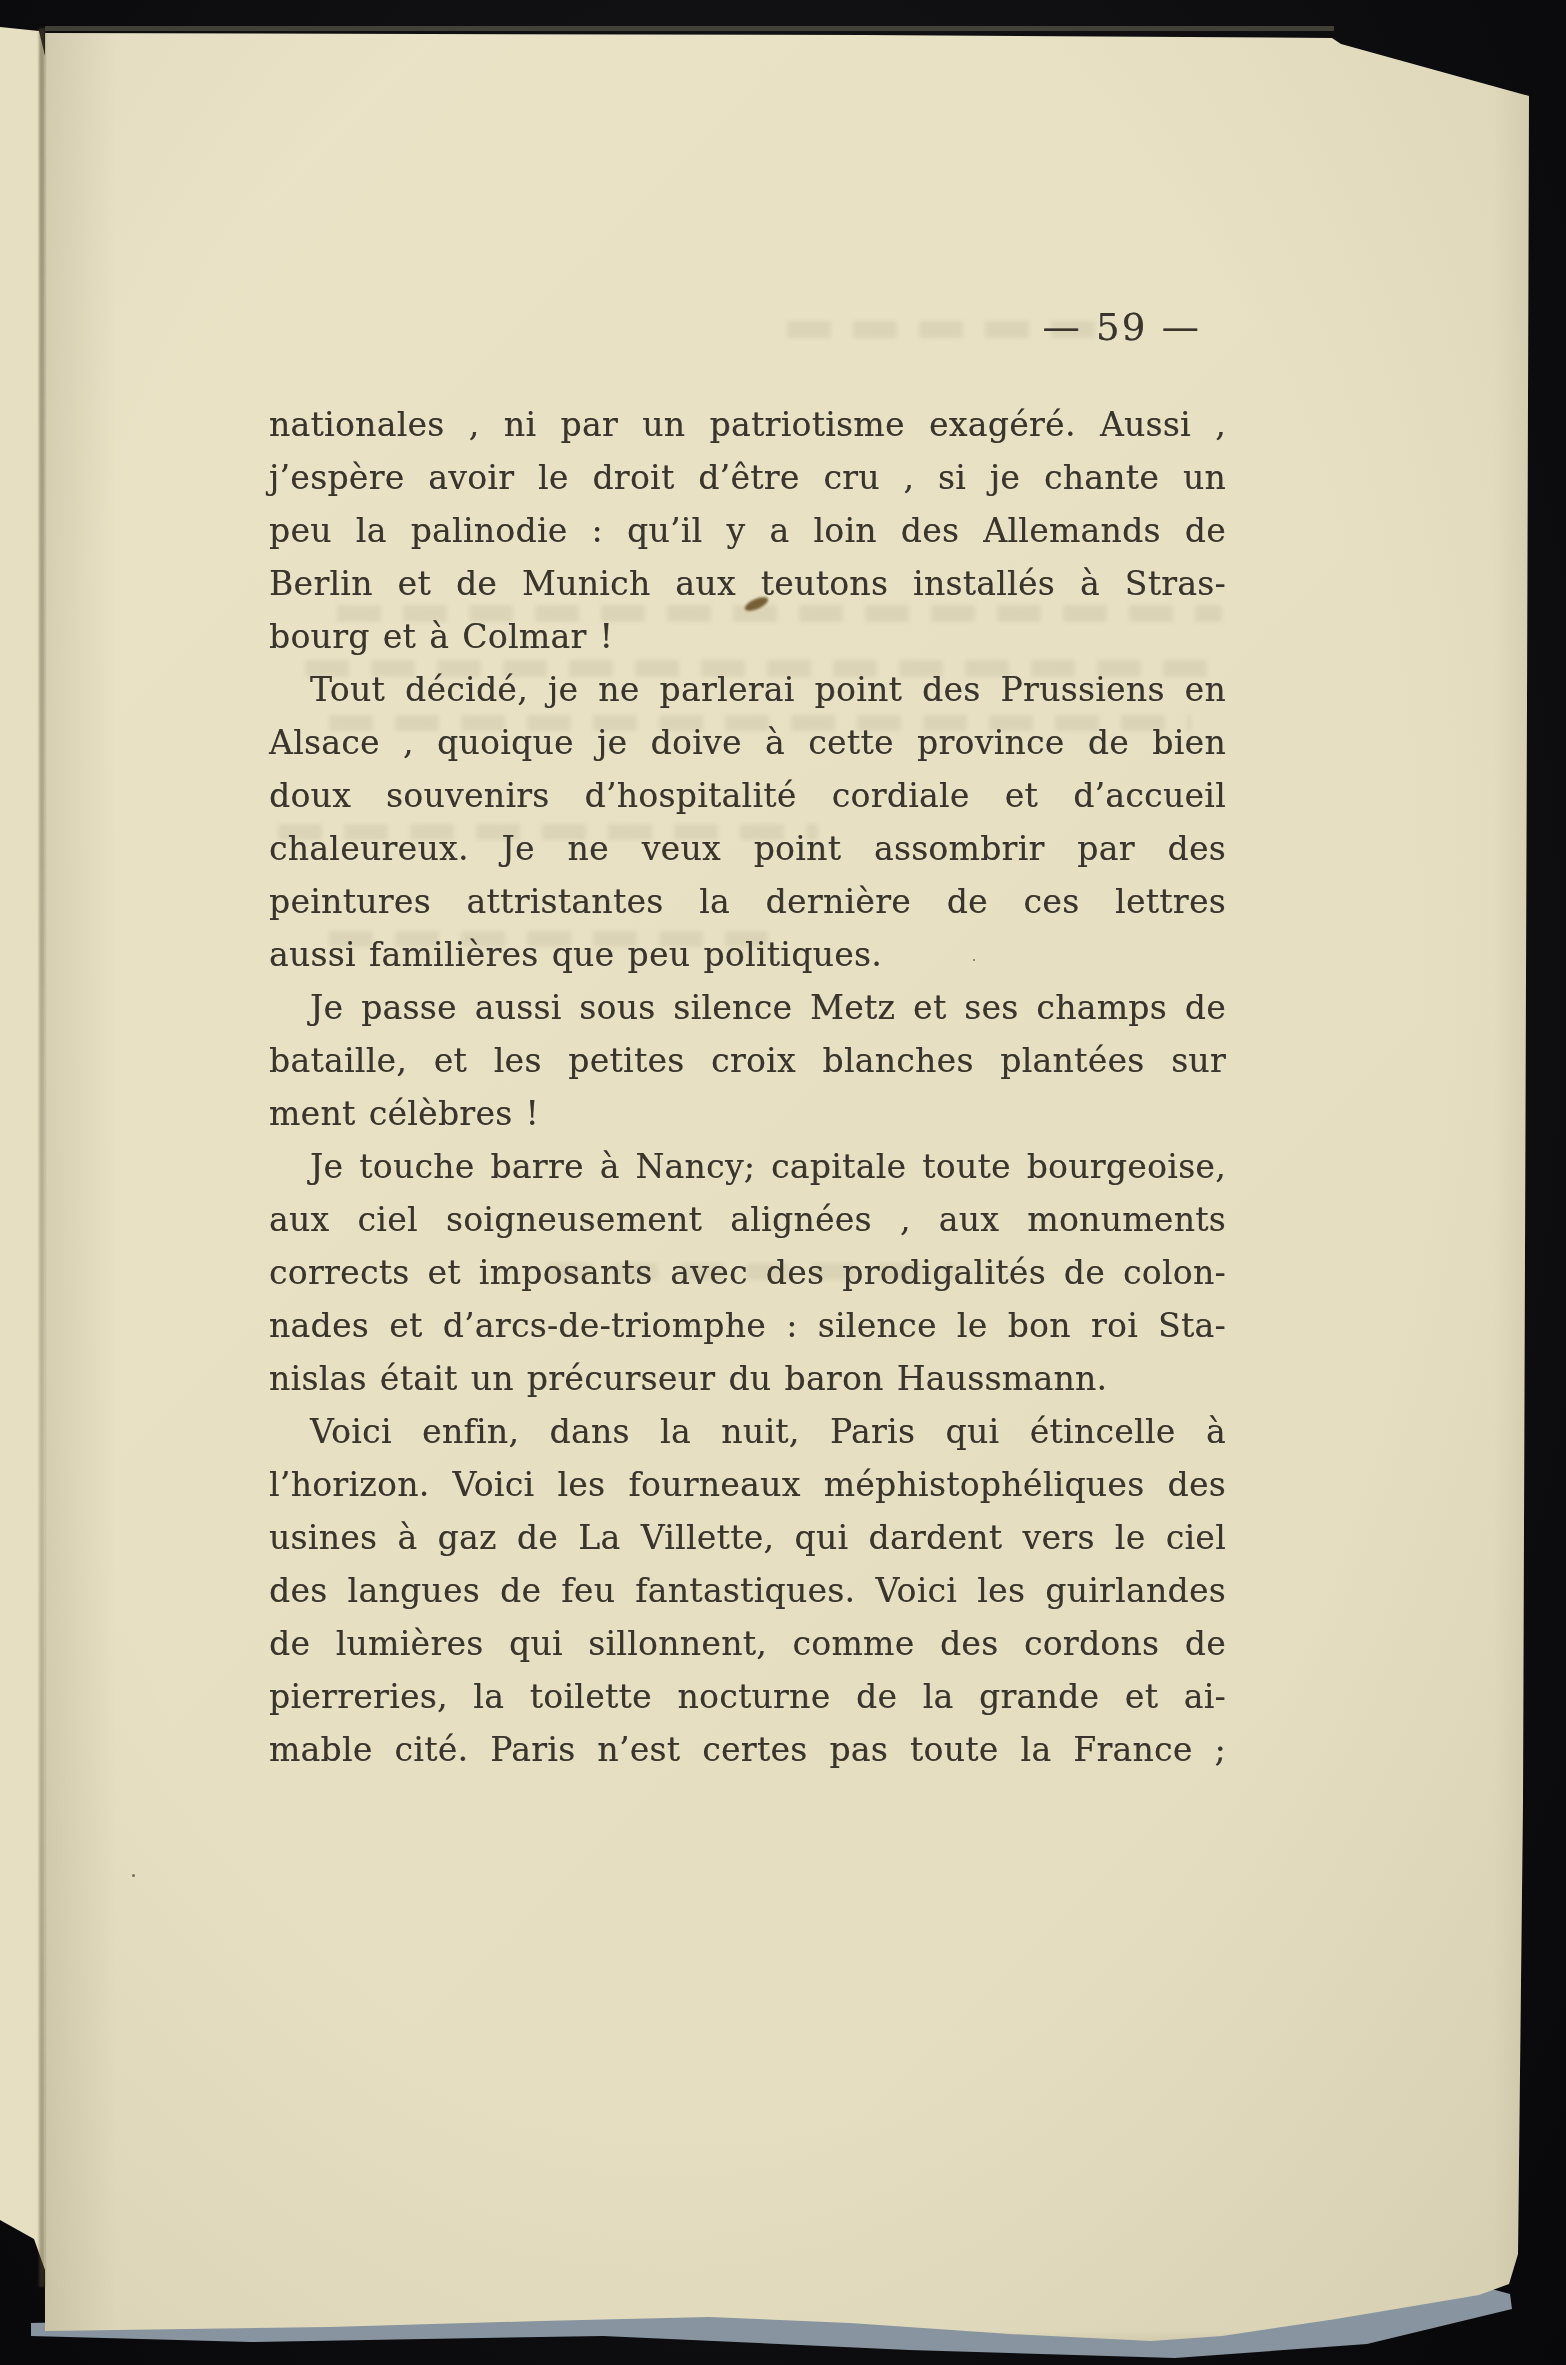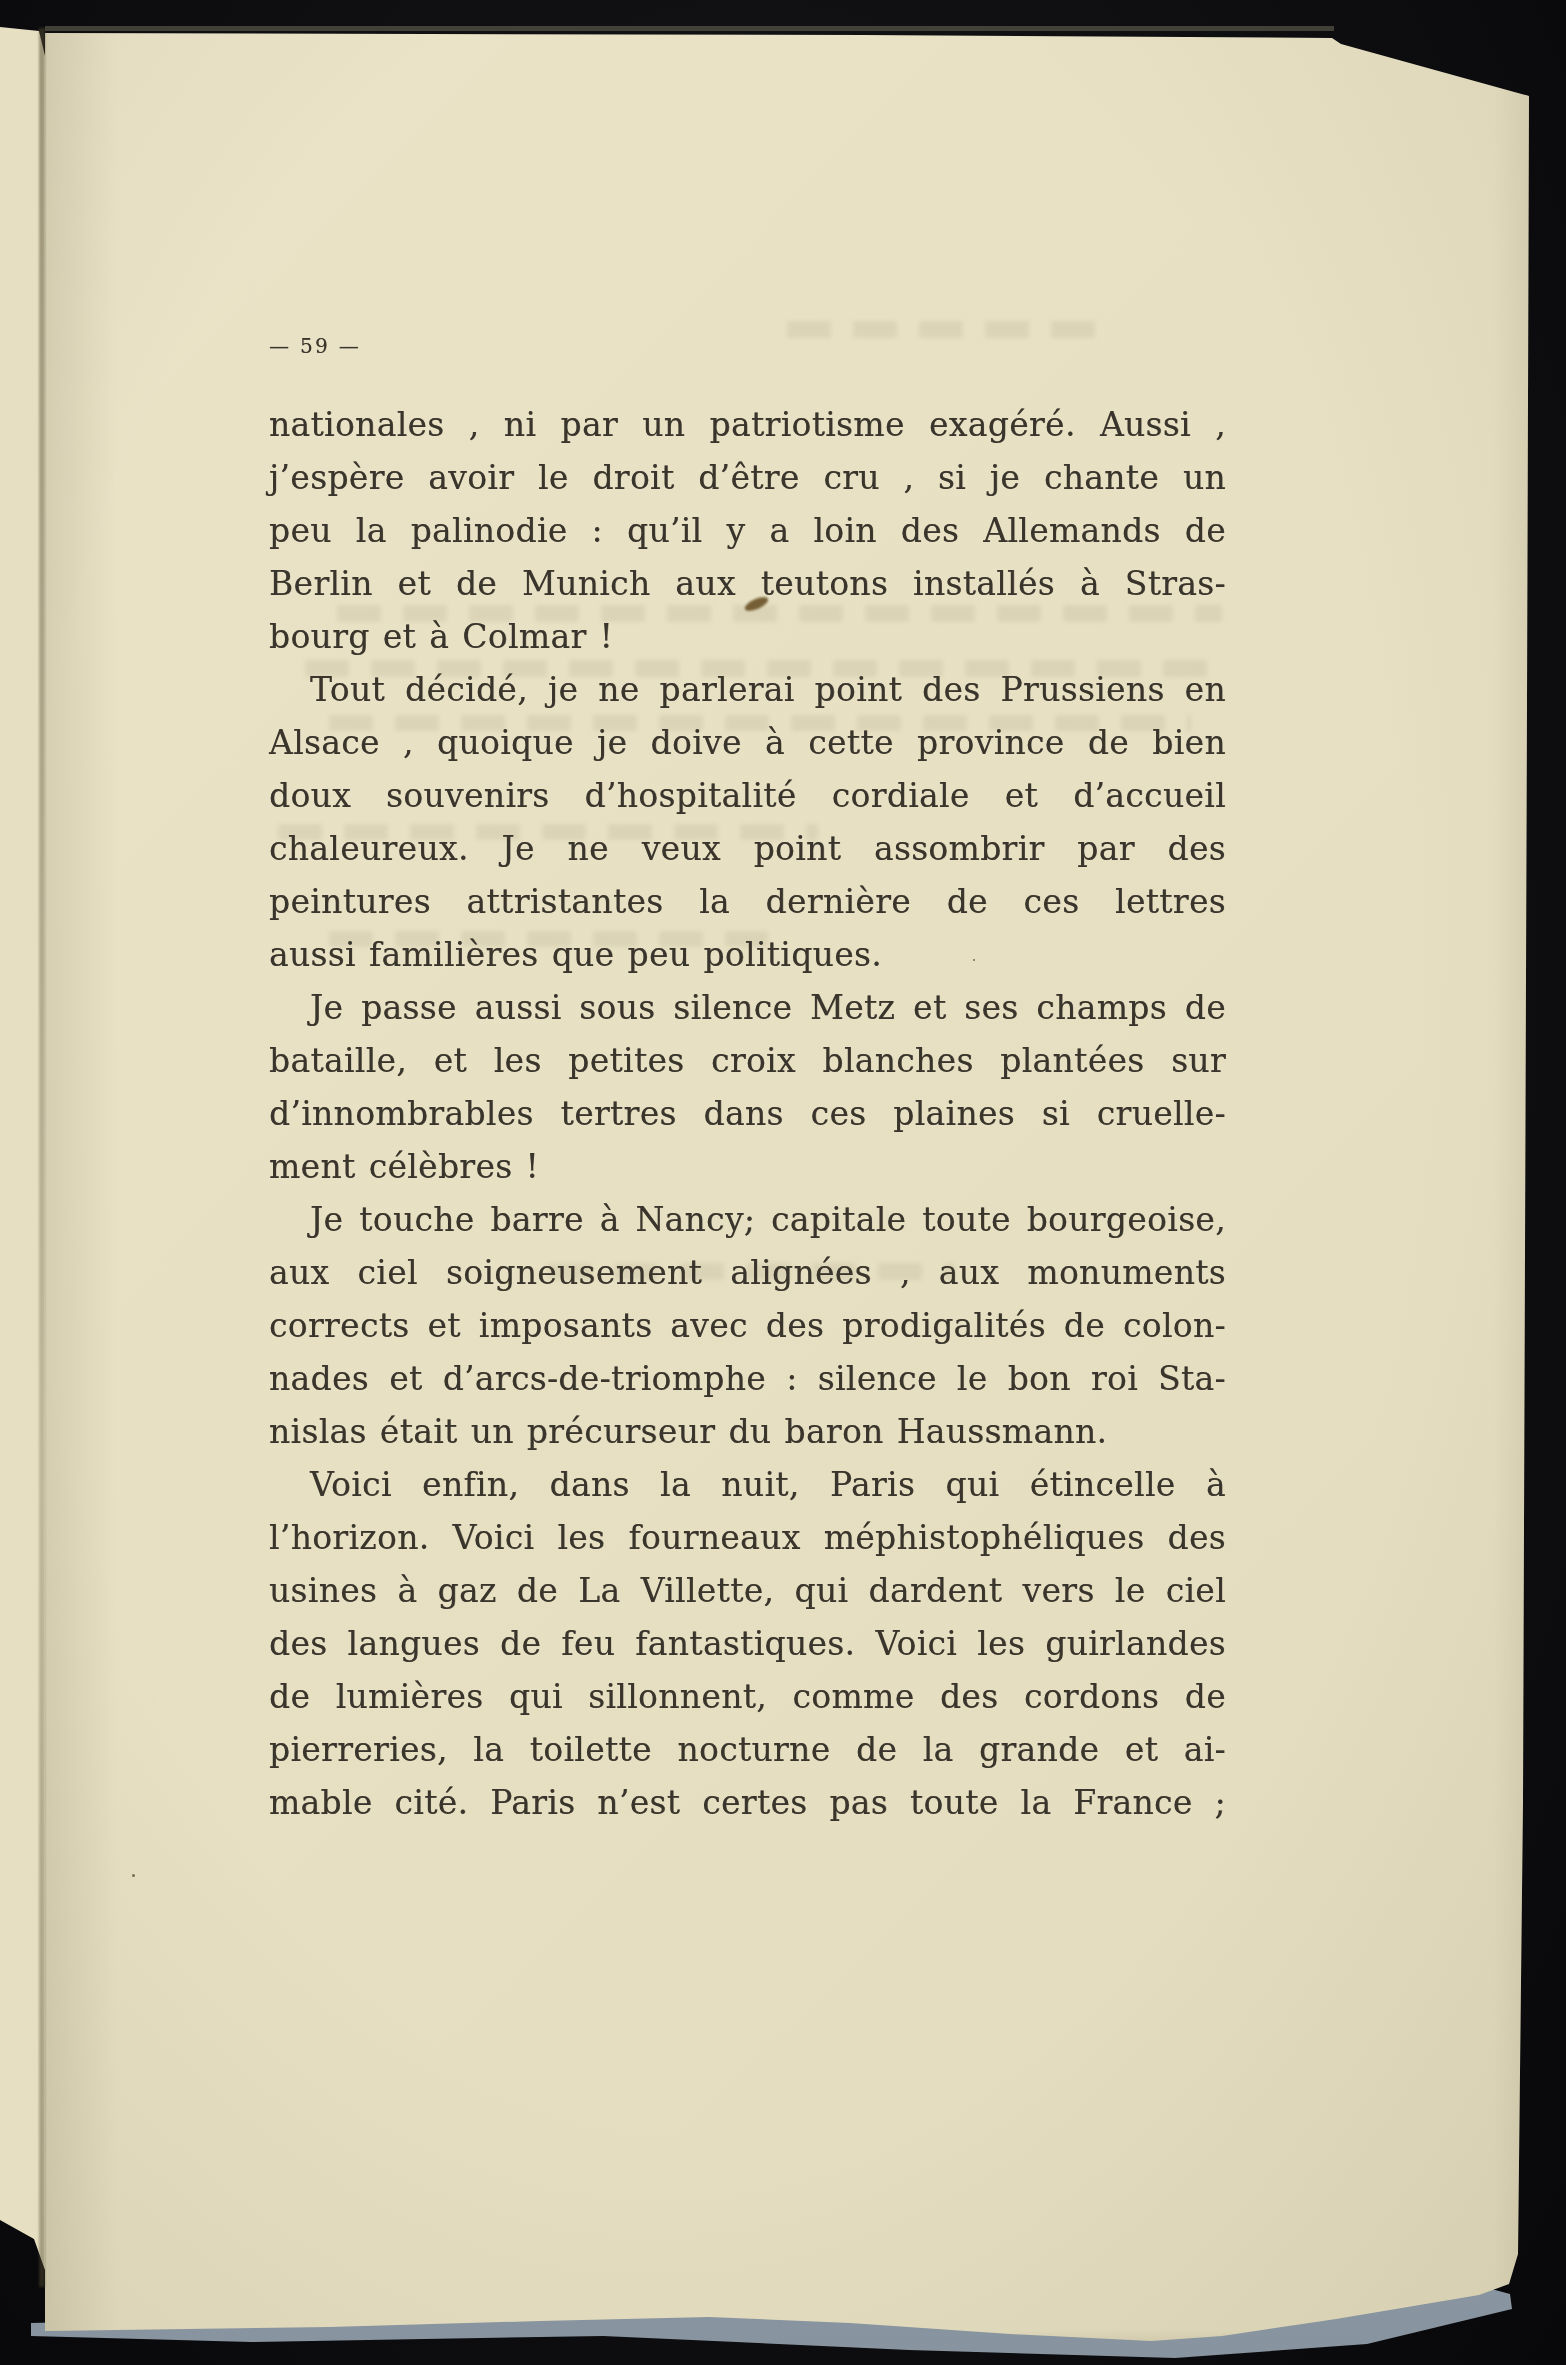--- a/index.html
+++ b/index.html
@@ -49,22 +49,22 @@
     position:absolute;height:17px;filter:blur(2.3px);opacity:.34;pointer-events:none;
     background:repeating-linear-gradient(90deg,rgba(146,136,102,.40) 0 44px,rgba(146,136,102,0) 44px 66px);
   }
   .blot{
     position:absolute;left:744px;top:599px;width:25px;height:10.2px;border-radius:50%;
     background:#6a5227;transform:rotate(-24deg);filter:blur(0.8px);opacity:.9;
   }
   .speck{position:absolute;width:3.1px;height:3.1px;border-radius:50%;background:#56503e;opacity:.8;}
   
   .page-header{
-    position:absolute;left:269px;top:320px;width:932px;height:53px;
-    text-align:left;font-size:20px;line-height:53px;letter-spacing:2.3px;
+    position:absolute;left:269px;top:301px;width:932px;height:53px;
+    text-align:right;font-size:37px;line-height:53px;letter-spacing:2.3px;
     color:var(--ink-color,#3a352c);
     text-shadow:0.3px 0.3px 0.5px rgba(54,49,40,.55);
   }
   .text-col{
     position:absolute;left:269px;top:398px;width:957px;
     font-size:33px;line-height:53px;letter-spacing:0.3px;word-spacing:2.3px;
     color:var(--ink-color,#3a352c);
     text-shadow:0.3px 0.3px 0.5px rgba(54,49,40,.5);
   }
   .ln{text-align:justify;text-align-last:justify;height:53px;white-space:nowrap0;}
@@ -106,21 +106,20 @@
     <div class="ln">Berlin et de Munich aux teutons installés à Stras-</div>
     <div class="ln end">bourg et à Colmar !</div>
     <div class="ln ind">Tout décidé, je ne parlerai point des Prussiens en</div>
     <div class="ln">Alsace , quoique je doive à cette province de bien</div>
     <div class="ln">doux souvenirs d’hospitalité cordiale et d’accueil</div>
     <div class="ln">chaleureux. Je ne veux point assombrir par des</div>
     <div class="ln">peintures attristantes la dernière de ces lettres</div>
     <div class="ln end">aussi familières que peu politiques.</div>
     <div class="ln ind">Je passe aussi sous silence Metz et ses champs de</div>
     <div class="ln">bataille, et les petites croix blanches plantées sur</div>
-    <div class="ln">d’innombrables tertres dans ces plaines si cruelle-</div>
     <div class="ln end">ment célèbres !</div>
     <div class="ln ind">Je touche barre à Nancy; capitale toute bourgeoise,</div>
     <div class="ln">aux ciel soigneusement alignées , aux monuments</div>
     <div class="ln">corrects et imposants avec des prodigalités de colon-</div>
     <div class="ln">nades et d’arcs-de-triomphe : silence le bon roi Sta-</div>
     <div class="ln end">nislas était un précurseur du baron Haussmann.</div>
     <div class="ln ind gap">Voici enfin, dans la nuit, Paris qui étincelle à</div>
     <div class="ln">l’horizon. Voici les fourneaux méphistophéliques des</div>
     <div class="ln">usines à gaz de La Villette, qui dardent vers le ciel</div>
     <div class="ln">des langues de feu fantastiques. Voici les guirlandes</div>

